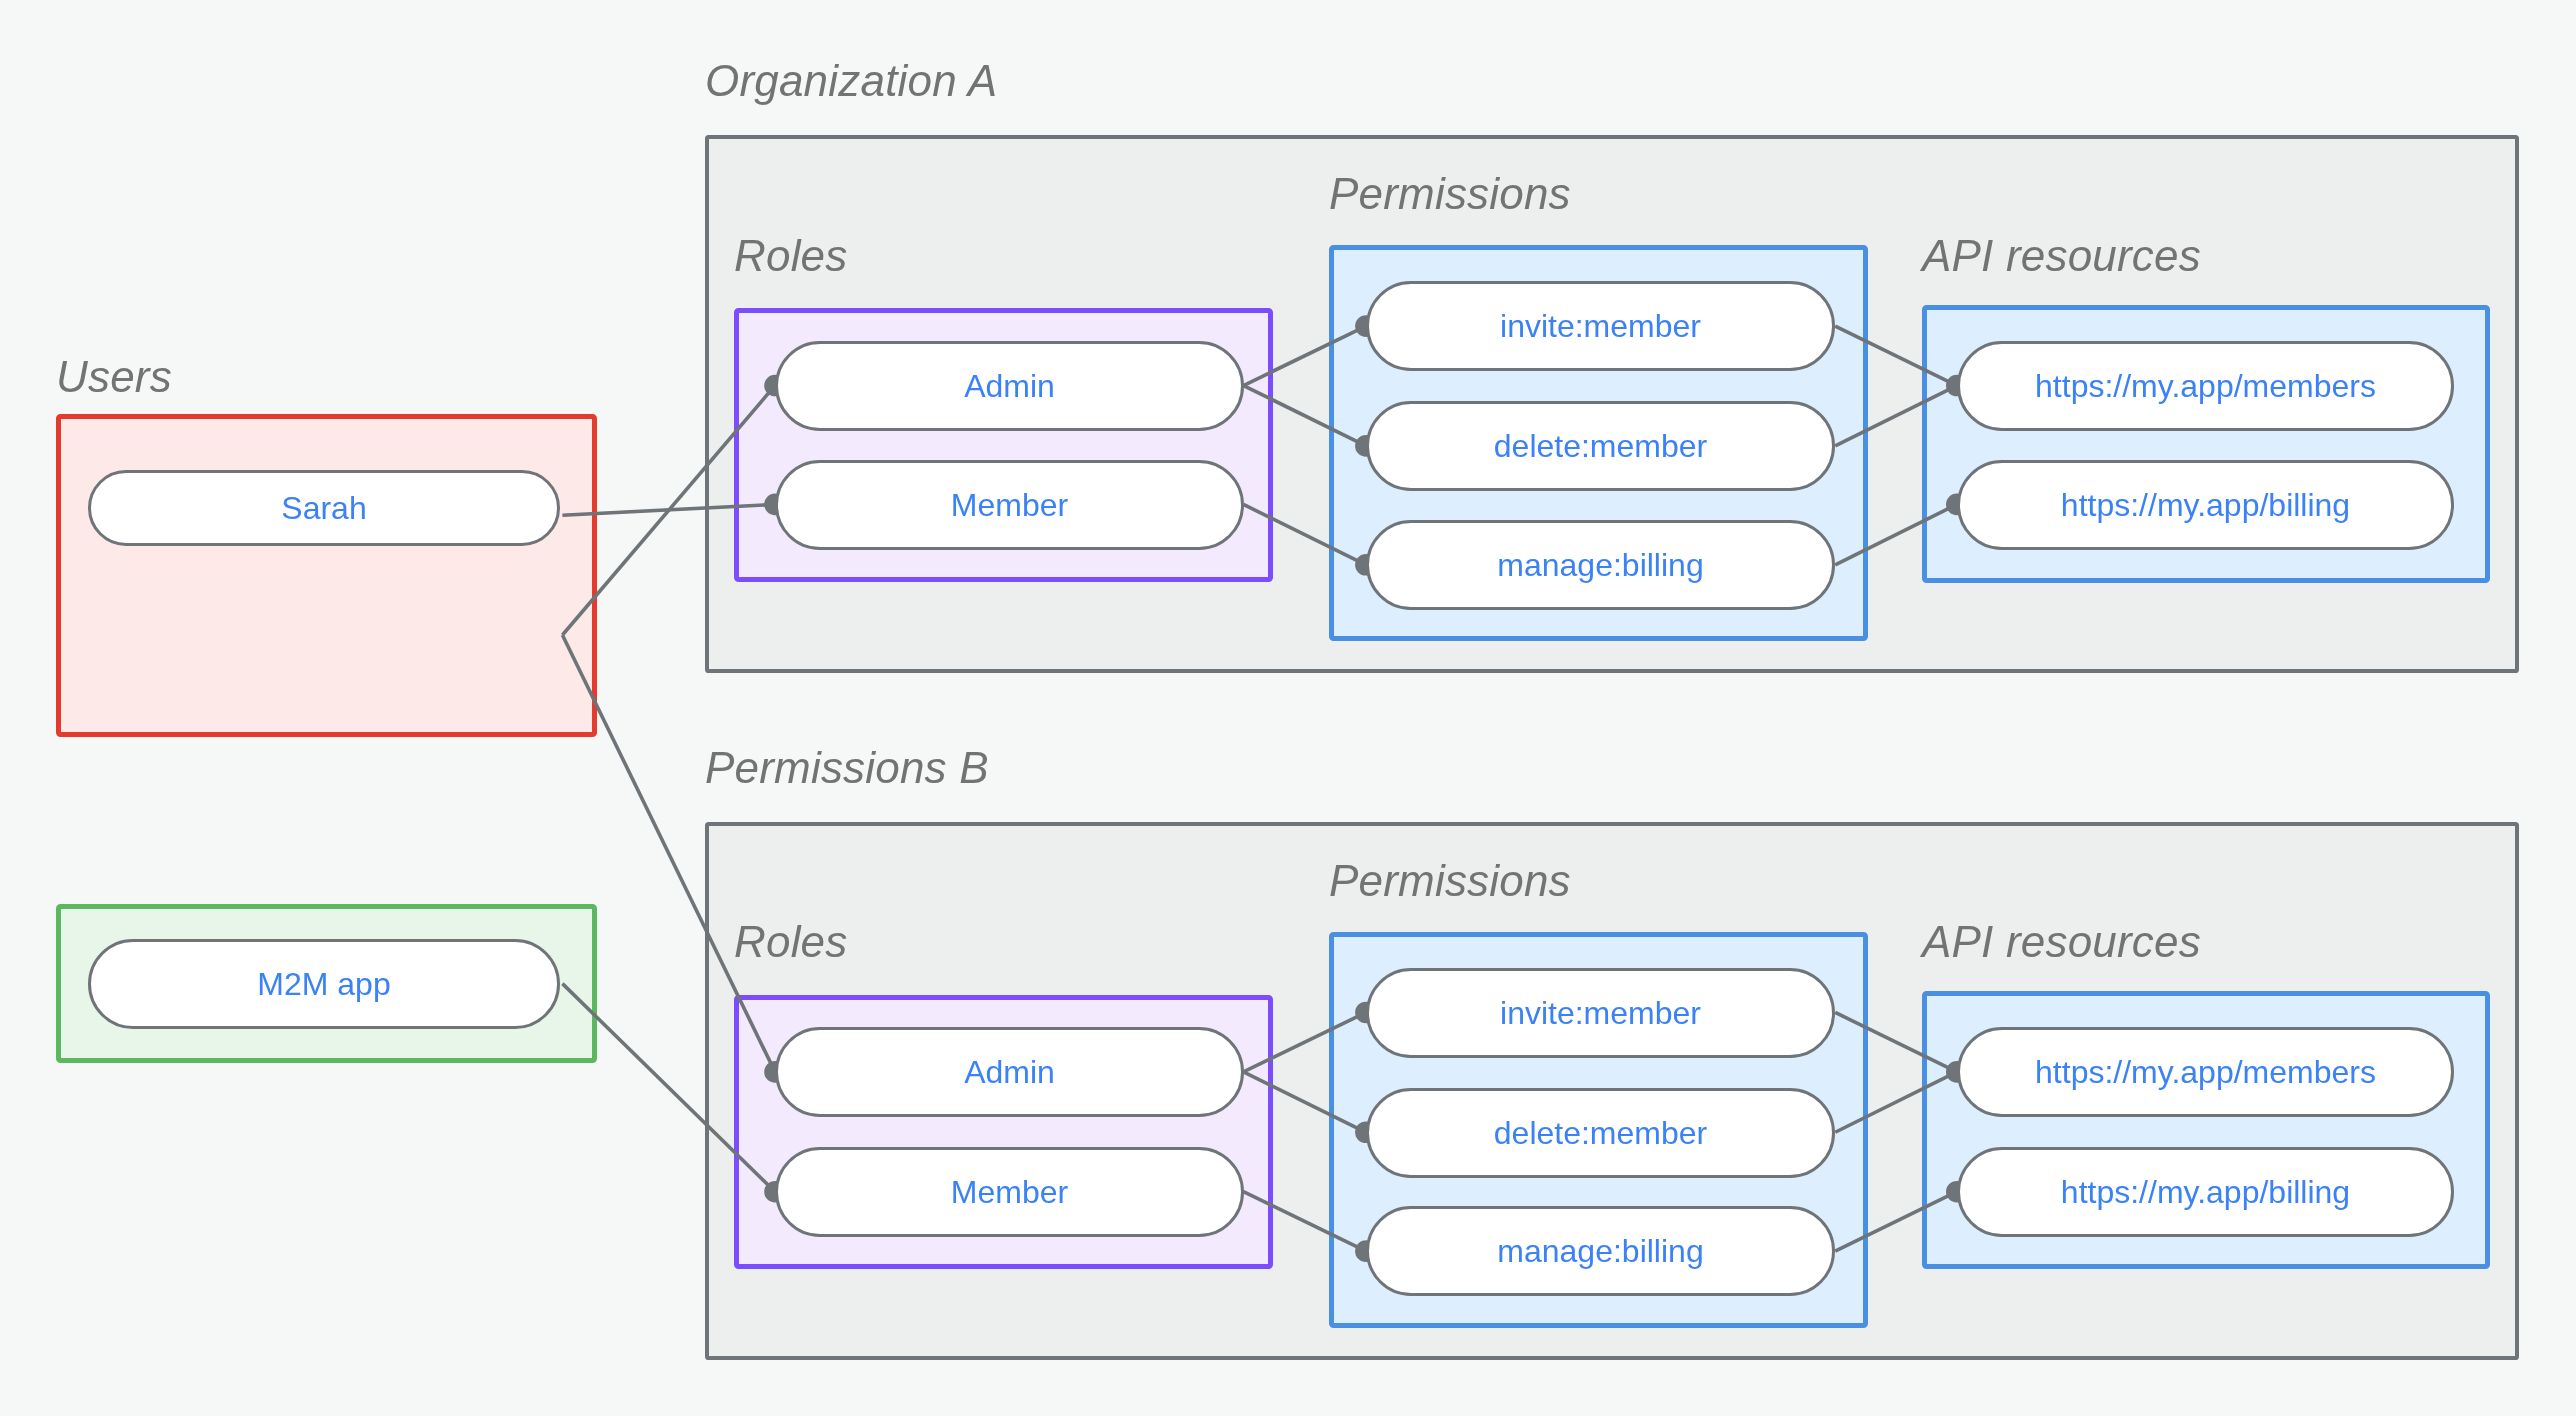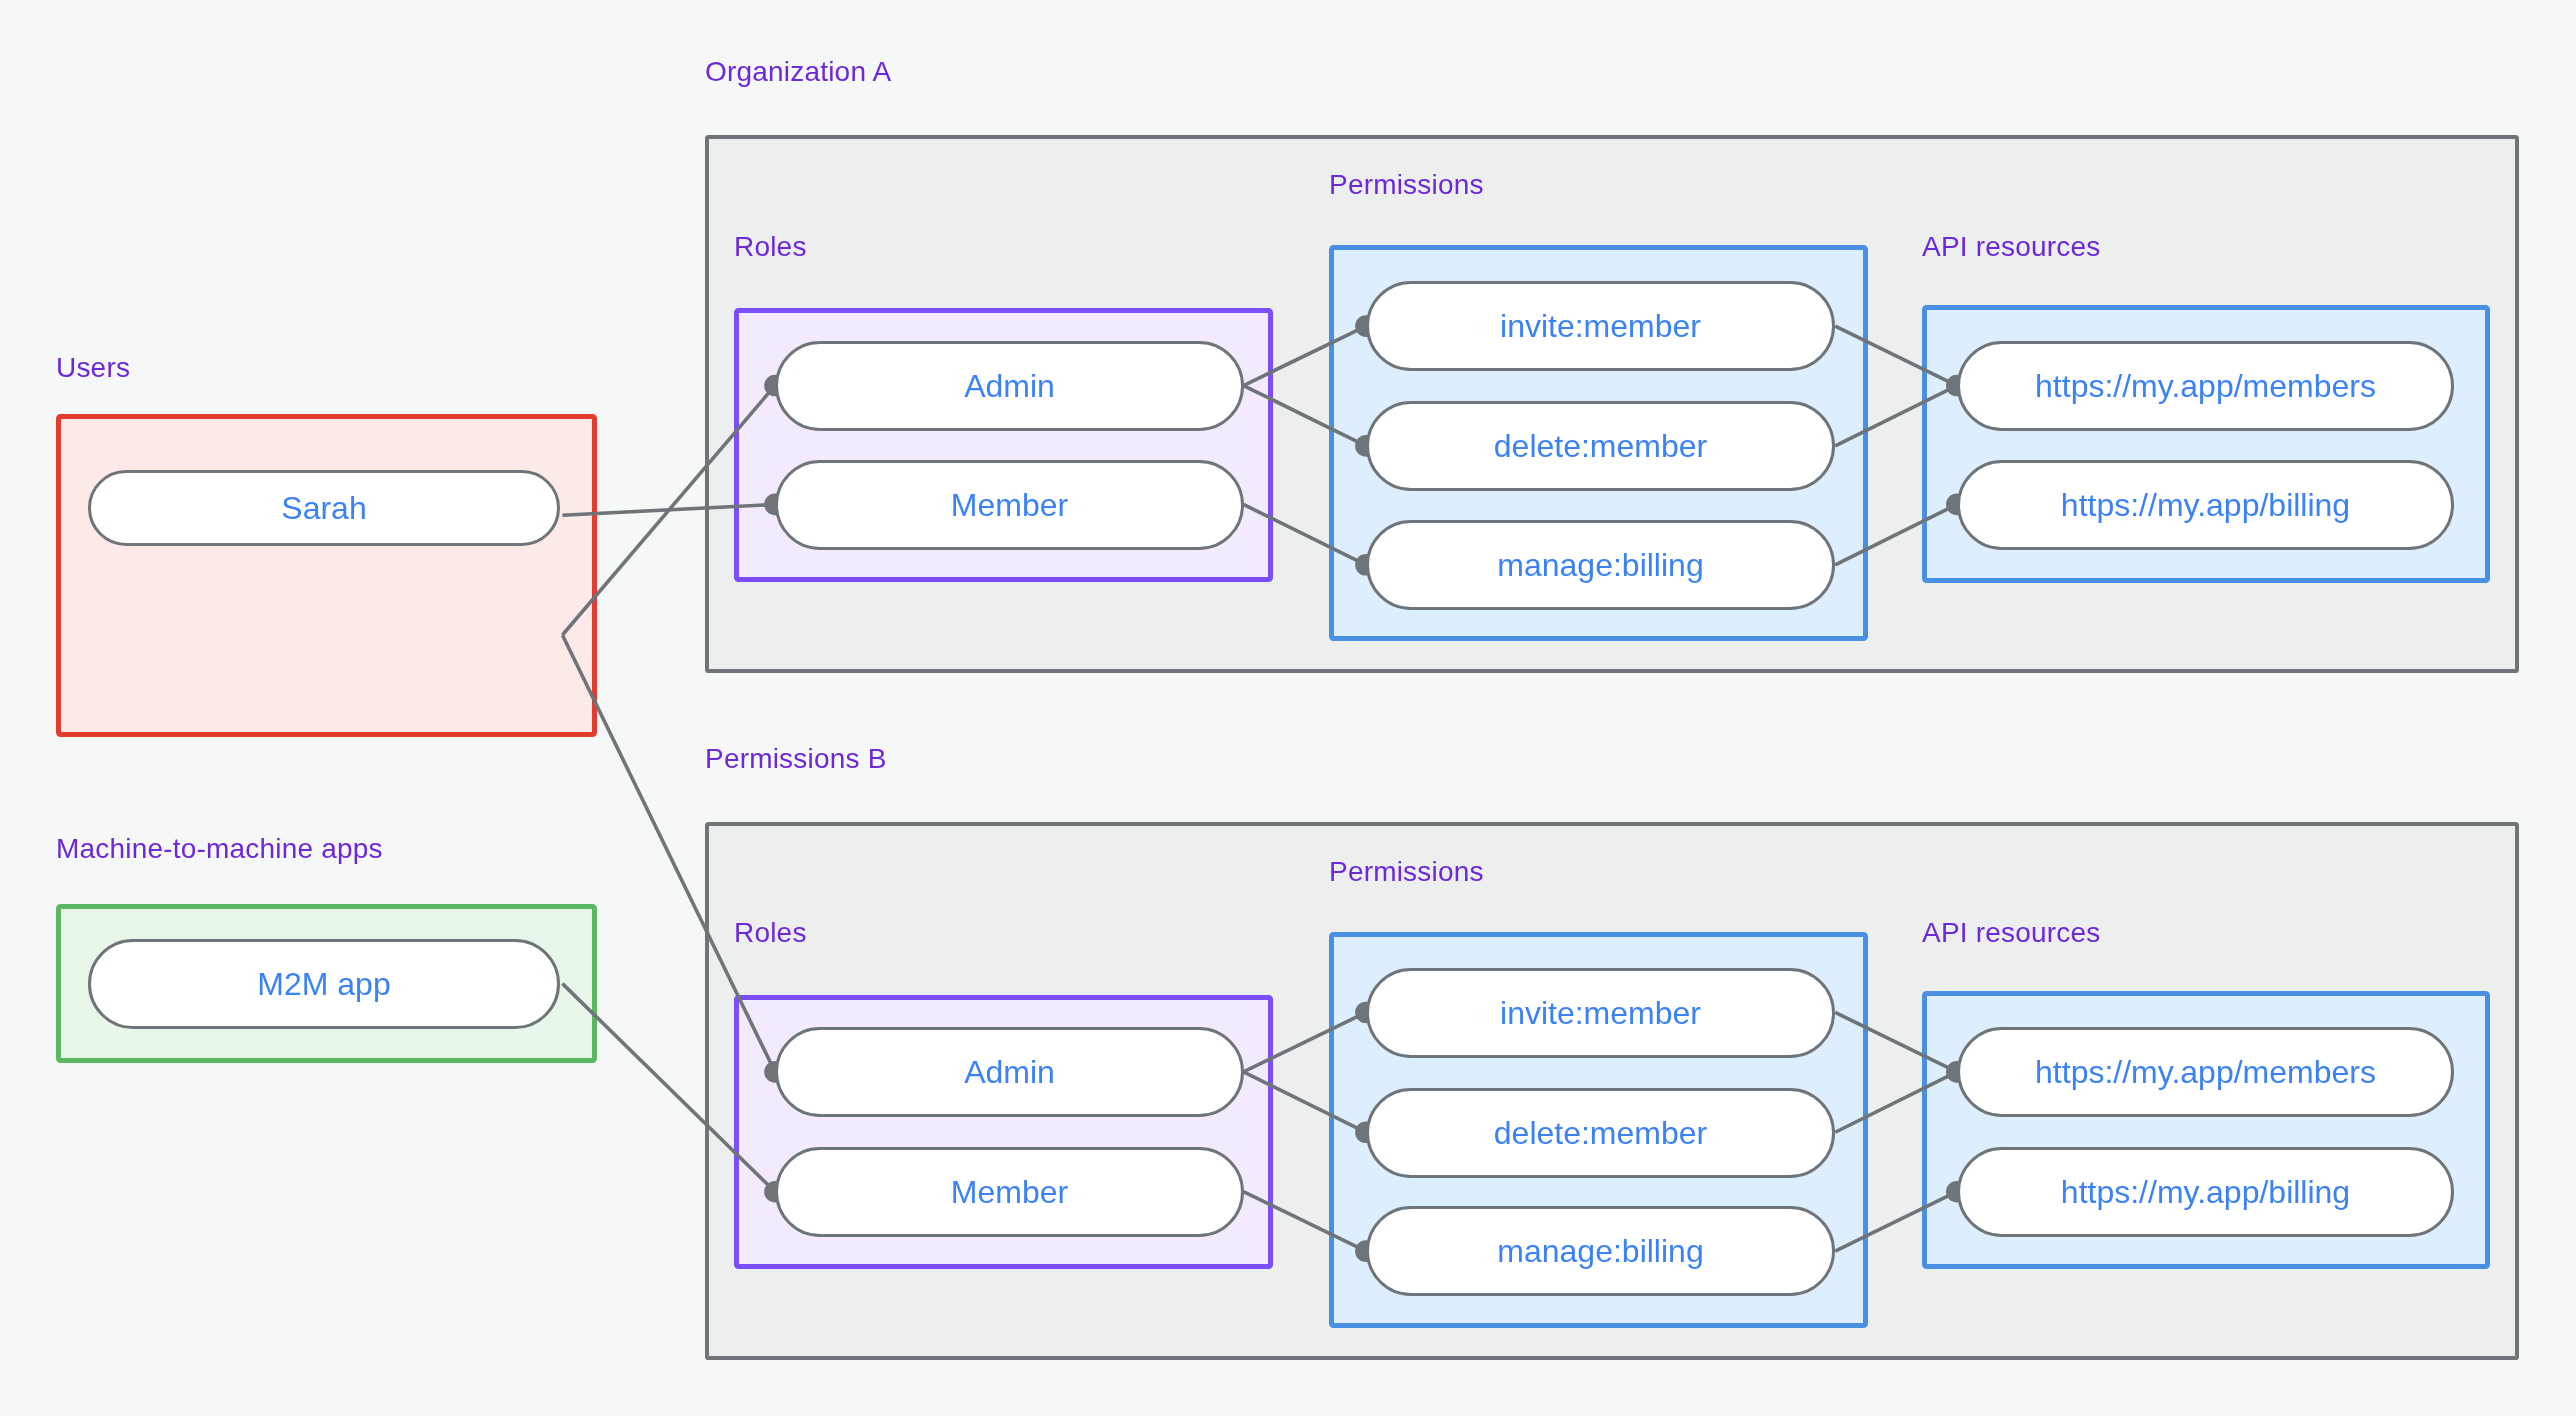--- a/index.html
+++ b/index.html
@@ -19,25 +19,26 @@
     position: absolute;
     left: 0;
     top: 0;
     width: 2576px;
     height: 1416px;
     pointer-events: none;
     z-index: 5;
   }
   .group-label {
     position: absolute;
-    font-size: 28px;
-    color: #6d28d9;
+    font-size: 44px;
+    color: #737373;
     letter-spacing: 0.2px;
     white-space: nowrap;
     z-index: 2;
+    font-style: italic;
   }
   .box {
     position: absolute;
     box-sizing: border-box;
     z-index: 1;
   }
   .org-box {
     background: #edefee;
     border: 4.5px solid #6e7478;
     border-radius: 3.6px;
@@ -132,21 +133,20 @@
       <circle cx="1516" cy="1389" r="12"></circle>
       <circle cx="2172" cy="1190" r="12"></circle>
       <circle cx="2172" cy="1323" r="12"></circle>
     </g>
   </svg>
 
   <div class="group-label" style="left:56px; top:352px;">Users</div>
   <div class="box users-box" style="left:56px; top:414px; width:541px; height:323px;"></div>
   <div class="pill" style="left:88px; top:470px; width:472px; height:76px;">Sarah</div>
 
-  <div class="group-label" style="left:56px; top:833px;">Machine-to-machine apps</div>
   <div class="box m2m-box" style="left:56px; top:904px; width:541px; height:159px;"></div>
   <div class="pill" style="left:88px; top:939px; width:472px; height:90px;">M2M app</div>
 
   <div class="group-label" style="left:705px; top:56px;">Organization A</div>
   <div class="box org-box" style="left:705px; top:135px; width:1814px; height:538px;"></div>
 
   <div class="group-label" style="left:734px; top:231px;">Roles</div>
   <div class="box roles-box" style="left:734px; top:308px; width:539px; height:274px;"></div>
   <div class="pill" style="left:775px; top:341px; width:469px; height:90px;">Admin</div>
   <div class="pill" style="left:775px; top:460px; width:469px; height:90px;">Member</div>

